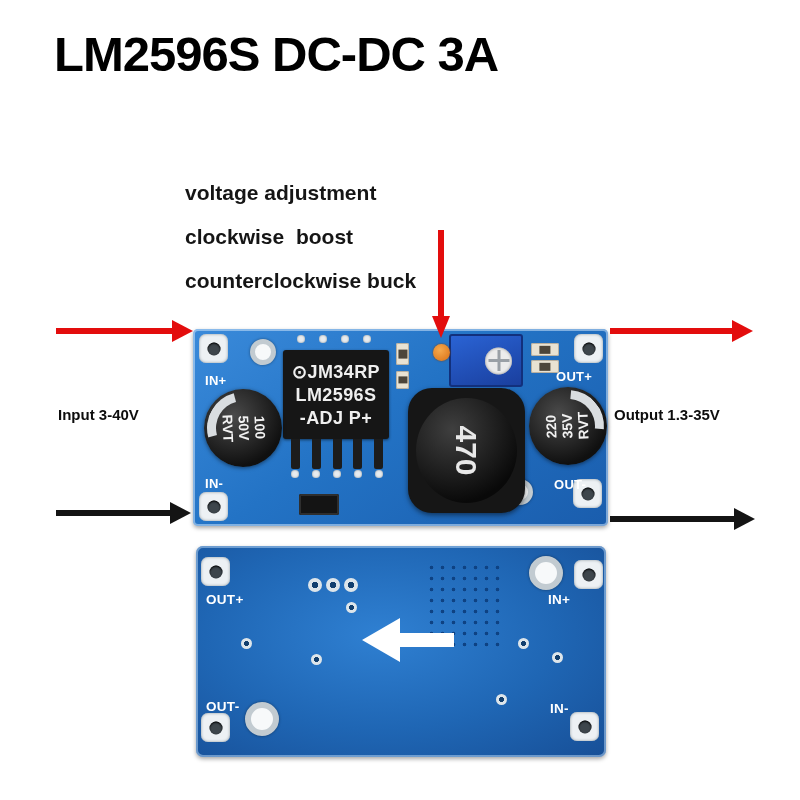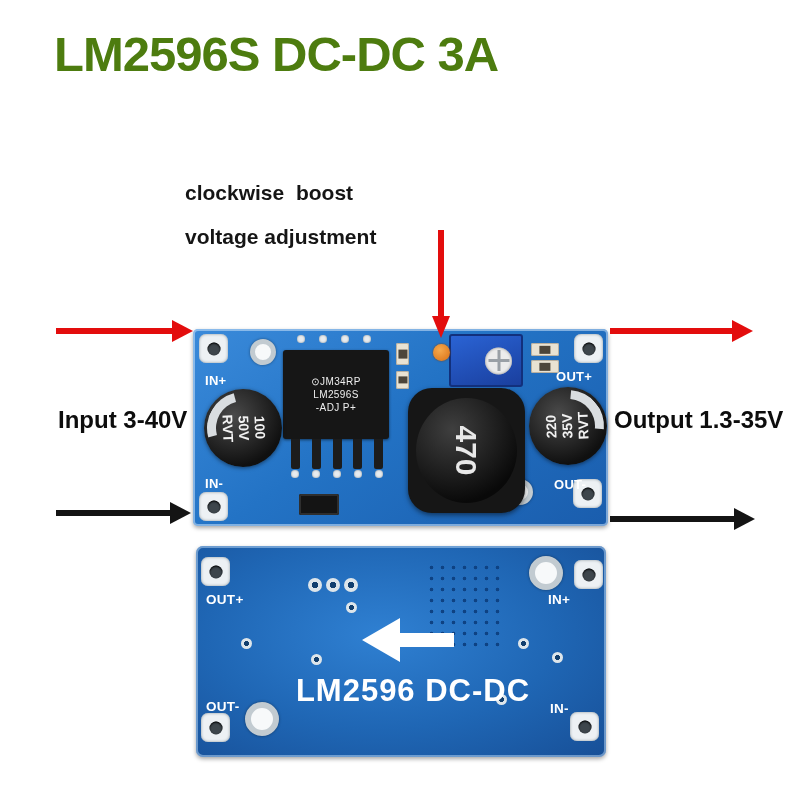--- a/index.html
+++ b/index.html
@@ -1,45 +1,45 @@
 <!DOCTYPE html>
 <html><head>
 <meta charset="utf-8">
 <style>
   html,body{margin:0;padding:0}
   body{width:800px;height:800px;position:relative;overflow:hidden;background:#ffffff;
        font-family:"Liberation Sans",sans-serif;color:#111}
   .abs{position:absolute}
 
-  .title{left:54px;top:26px;font-size:49px;font-weight:bold;line-height:1.16;letter-spacing:-1px;color:#4d7c0f}
+  .title{left:54px;top:26px;font-size:49px;font-weight:bold;line-height:1.16;letter-spacing:-1px;color:#000000}
 
   .pot-note{left:185px;top:181px;font-size:21px;font-weight:bold;color:#151515}
   .pot-note .note-line{margin-bottom:20px;white-space:pre-wrap}
 
-  .io-label{position:absolute;font-size:24px;font-weight:bold;color:#0d0d0d}
+  .io-label{position:absolute;font-size:15px;font-weight:bold;color:#0d0d0d}
   .input-label{left:58px;top:406px}
   .output-label{left:614px;top:406px}
 
   .arrows{left:0;top:0;pointer-events:none}
 
   
   .board-front{left:193px;top:329px;width:415px;height:197px;border-radius:5px;
     background:linear-gradient(145deg,#3a8ada 0%,#2373c5 45%,#1a5dad 100%);
     box-shadow:inset 0 0 0 2px rgba(205,228,250,.55),0 2px 4px rgba(0,0,0,.35)}
   .silk{position:absolute;color:#fff;font-weight:bold;font-size:13px;letter-spacing:.3px}
   .pad{position:absolute;width:29px;height:29px;background:#edf1f4;border-radius:7px;box-shadow:inset 0 0 3px #89949c}
   .pad::after{content:"";position:absolute;left:50%;top:50%;width:13px;height:13px;transform:translate(-50%,-50%);
     border-radius:50%;background:#3e464c;box-shadow:inset 0 1px 2px #000}
   .hole{position:absolute;border-radius:50%;background:#f7f9fa;border:5px solid #c2cbd1;box-shadow:0 0 3px rgba(0,0,0,.4)}
   .hole-sm{width:16px;height:16px}
   .hole-lg{width:22px;height:22px;border-width:6px}
 
   .chip{position:absolute;left:90px;top:21px;width:106px;height:89px;background:#161616;border-radius:3px;color:#efefef;
     display:flex;flex-direction:column;align-items:center;justify-content:center;gap:2px;box-shadow:0 1px 3px rgba(0,0,0,.55)}
-  .chip span{font-size:10px;font-weight:normal;letter-spacing:.4px}
+  .chip span{font-size:18px;font-weight:bold;letter-spacing:.4px}
   .legs{position:absolute;left:98px;top:110px;width:92px;height:30px;display:flex;justify-content:space-between}
   .legs i{width:9px;height:100%;background:#1c1c1c;border-radius:0 0 2px 2px}
   .diode{position:absolute;left:106px;top:165px;width:40px;height:21px;background:#141414;border-radius:2px;box-shadow:inset 0 0 0 2px #2e2e2e}
 
   .cap{position:absolute;width:78px;height:78px;border-radius:50%;
     background:radial-gradient(circle at 38% 34%,#4a4a4a,#101010 72%);box-shadow:0 1px 4px rgba(0,0,0,.5)}
   .cap::before{content:"";position:absolute;inset:3px;border-radius:50%;border:9px solid transparent;border-left-color:#d9dde0}
   .cap-in{left:11px;top:60px}
   .cap-in::before{transform:rotate(30deg)}
   .cap-out{left:336px;top:58px}
@@ -89,22 +89,23 @@
 </head>
 <body>
 
 <div>
 
   <div class="abs title">
     <div>LM2596S DC-DC 3A</div>
   </div>
 
   <div class="abs pot-note">
+    <div class="note-line">voltage adjustment</div>
     <div class="note-line">clockwise  boost</div>
-    <div class="note-line">voltage adjustment</div>
+    <div class="note-line">counterclockwise buck</div>
   </div>
 
   <div class="io-label input-label">Input 3-40V</div>
   <div class="io-label output-label">Output 1.3-35V</div>
 
   <div class="abs board-front">
     <div class="pad" style="left:6px;top:5px"></div>
     <div class="pad" style="left:6px;top:163px"></div>
     <div class="pad" style="left:381px;top:5px"></div>
     <div class="pad" style="left:380px;top:150px"></div>
@@ -194,21 +195,20 @@
     <div class="via" style="left:115px;top:108px"></div>
     <div class="via" style="left:150px;top:56px"></div>
     <div class="via" style="left:322px;top:92px"></div>
     <div class="via" style="left:356px;top:106px"></div>
     <div class="via" style="left:300px;top:148px"></div>
 
     <svg class="back-arrow" width="410" height="211" viewBox="0 0 410 211">
       <polygon points="166,94 204,72 204,87 258,87 258,101 204,101 204,116" fill="#ffffff"></polygon>
     </svg>
 
-    <div class="back-silk-text">LM2596 DC-DC</div>
   </div>
 
   <svg class="abs arrows" width="800" height="800" viewBox="0 0 800 800">
     <g fill="#e30d0d">
       <rect x="56" y="328" width="118" height="6"></rect>
       <polygon points="172,320 193,331 172,342"></polygon>
     </g>
     <g fill="#e30d0d">
       <rect x="610" y="328" width="124" height="6"></rect>
       <polygon points="732,320 753,331 732,342"></polygon>

